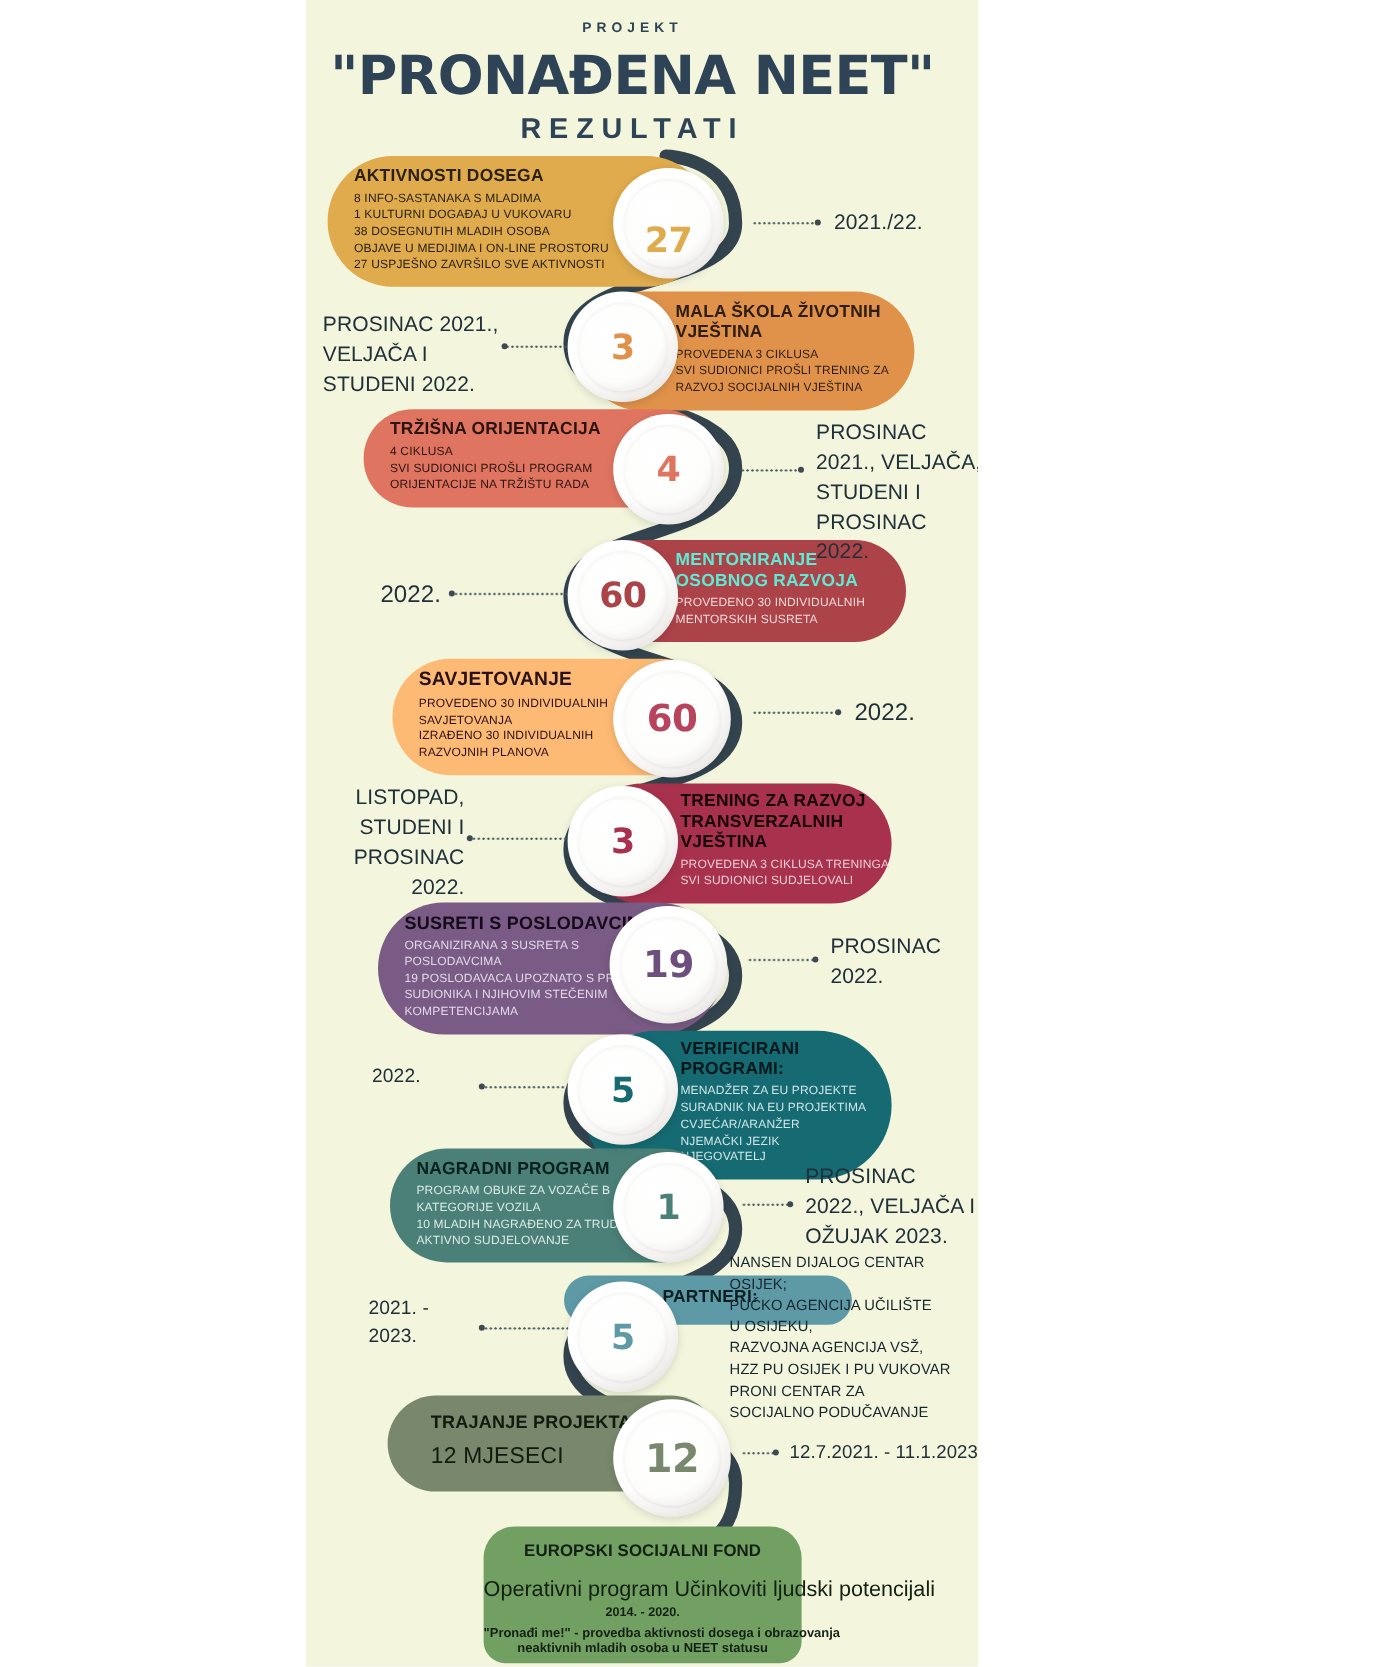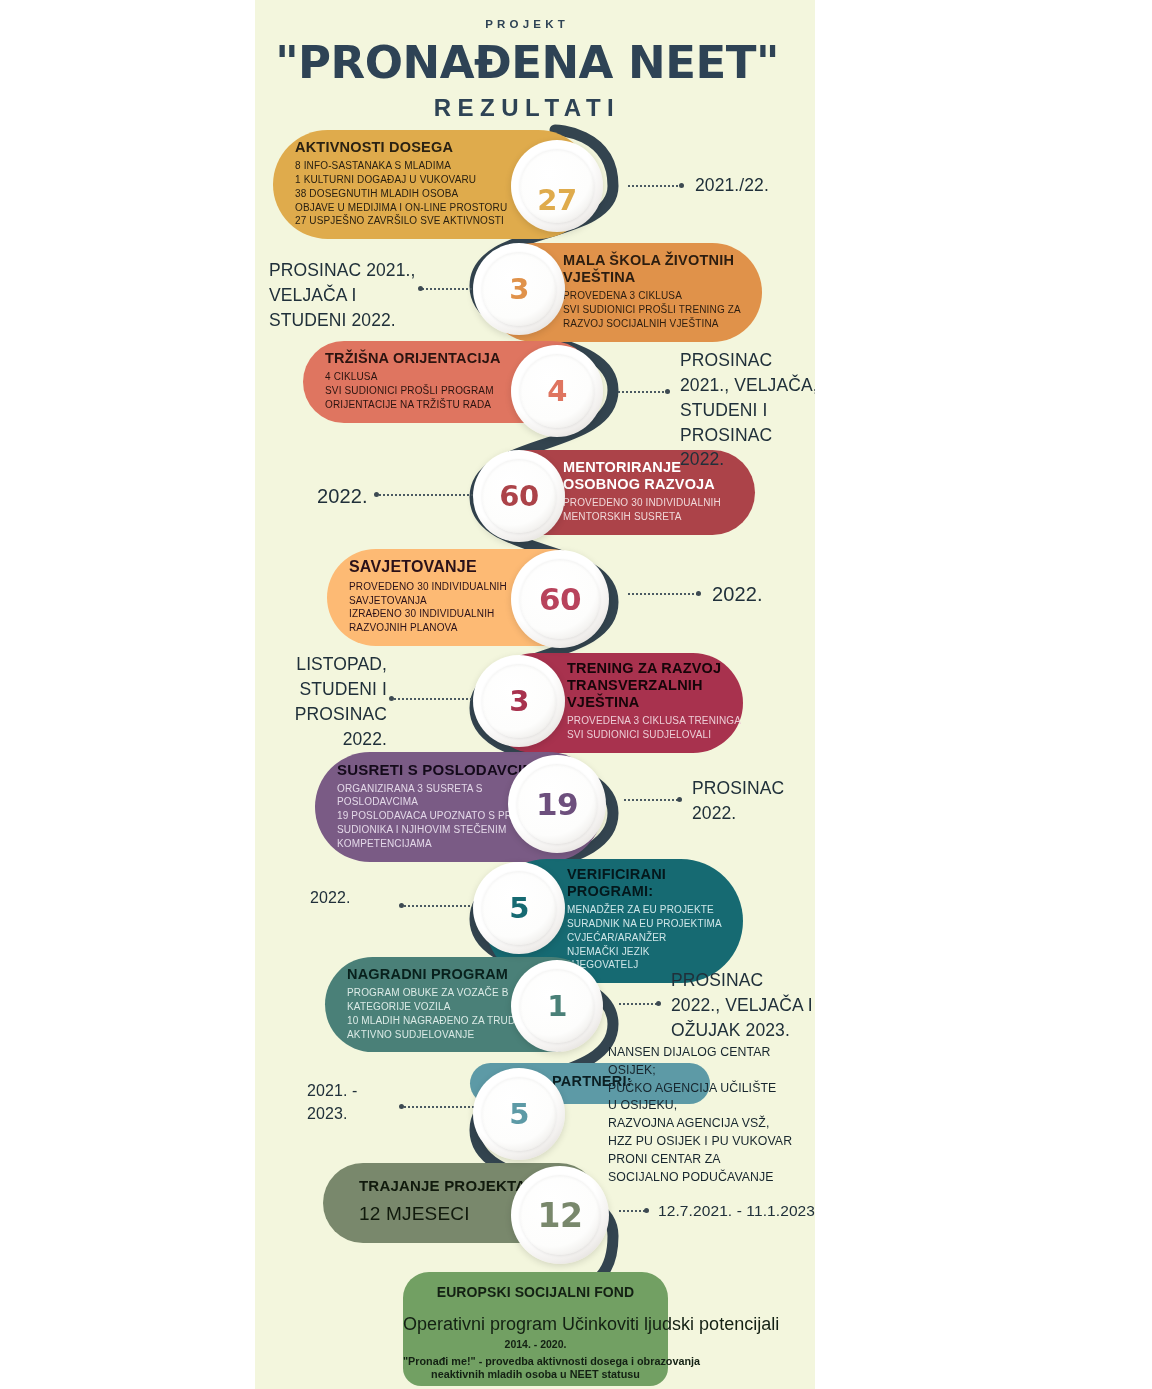--- a/index.html
+++ b/index.html
@@ -182,21 +182,21 @@
       <div class="badge" style="left:256px; top:345px;">
         <span class="badge-num" style="color:#df7560;">4</span>
       </div>
       <div class="conn" style="left:362px; top:391px; width:50px;"></div>
       <div class="conn-dot" style="left:410px; top:389px;"></div>
       <div class="side r" style="left:425px; top:348px; width:140px;">PROSINAC 2021., VELJAČA, STUDENI I PROSINAC 2022.</div>
     </div>
 
     <div class="row" style="top:0;">
       <div class="pill" style="left:230px; top:450px; width:270px; background:#ac4349; color:#f2dadb; padding-left:78px;">
-        <div class="pill-title" style="color:#ffffff; max-width:190px;">MENTORIRANJE OSOBNOG RAZVOJA</div>
+        <div class="pill-title" style="color:#5eead4; max-width:190px;">MENTORIRANJE OSOBNOG RAZVOJA</div>
         <div class="pill-body" style="color:#f0d8d9;">
           <div>PROVEDENO 30 INDIVIDUALNIH</div>
           <div>MENTORSKIH SUSRETA</div>
         </div>
       </div>
       <div class="badge" style="left:218px; top:450px;">
         <span class="badge-num" style="color:#ac4349;">60</span>
       </div>
       <div class="conn" style="left:123px; top:494px; width:100px;"></div>
       <div class="conn-dot" style="left:119px; top:492px;"></div>

